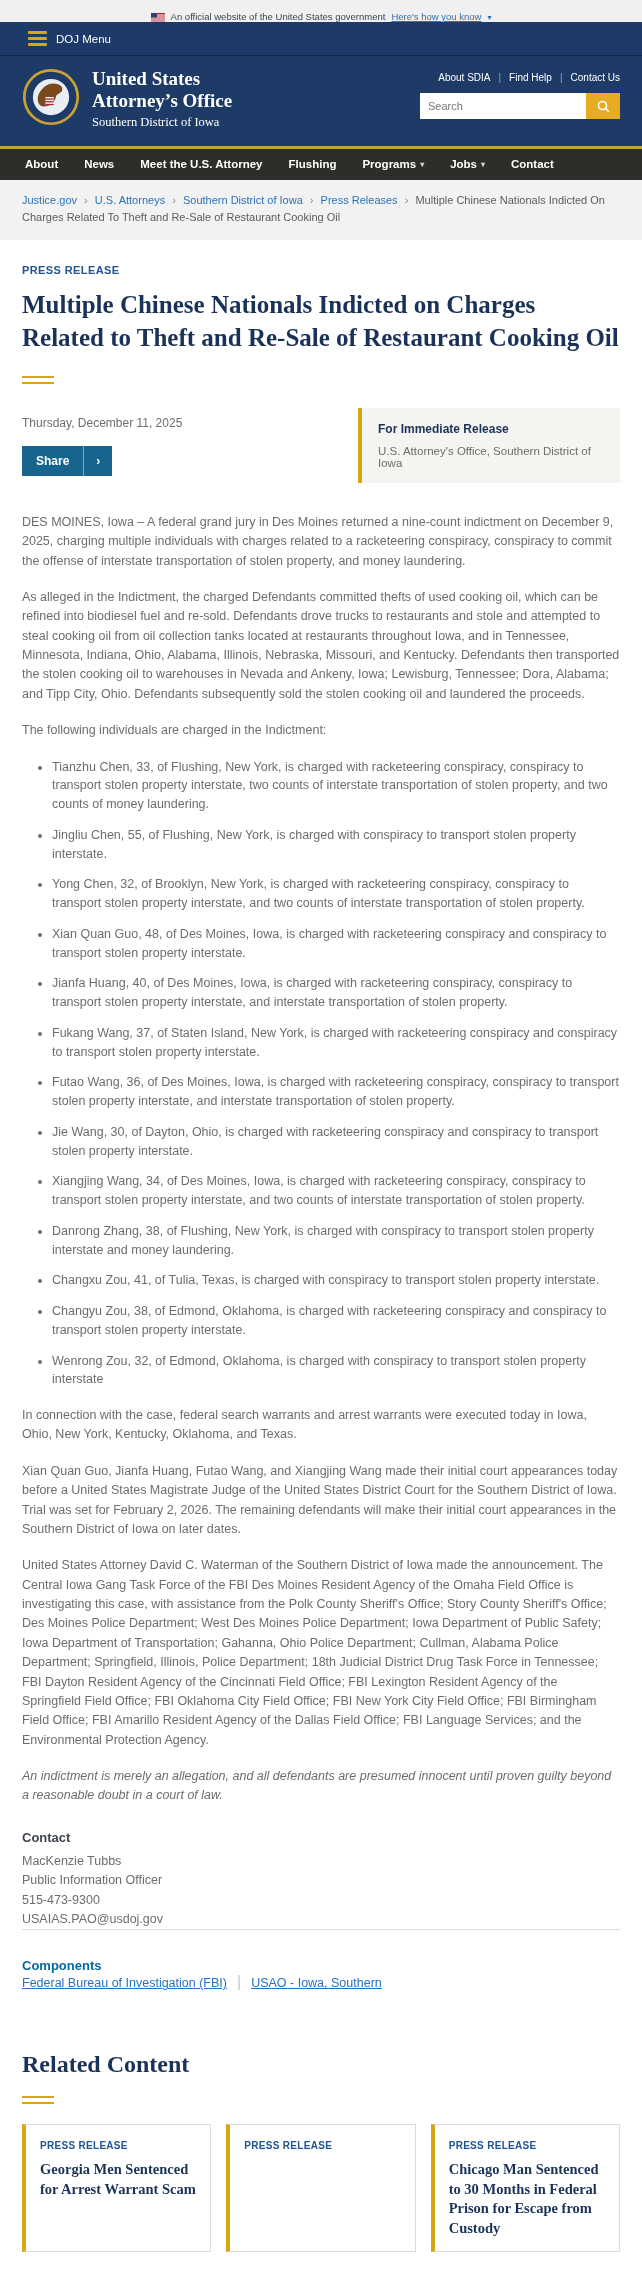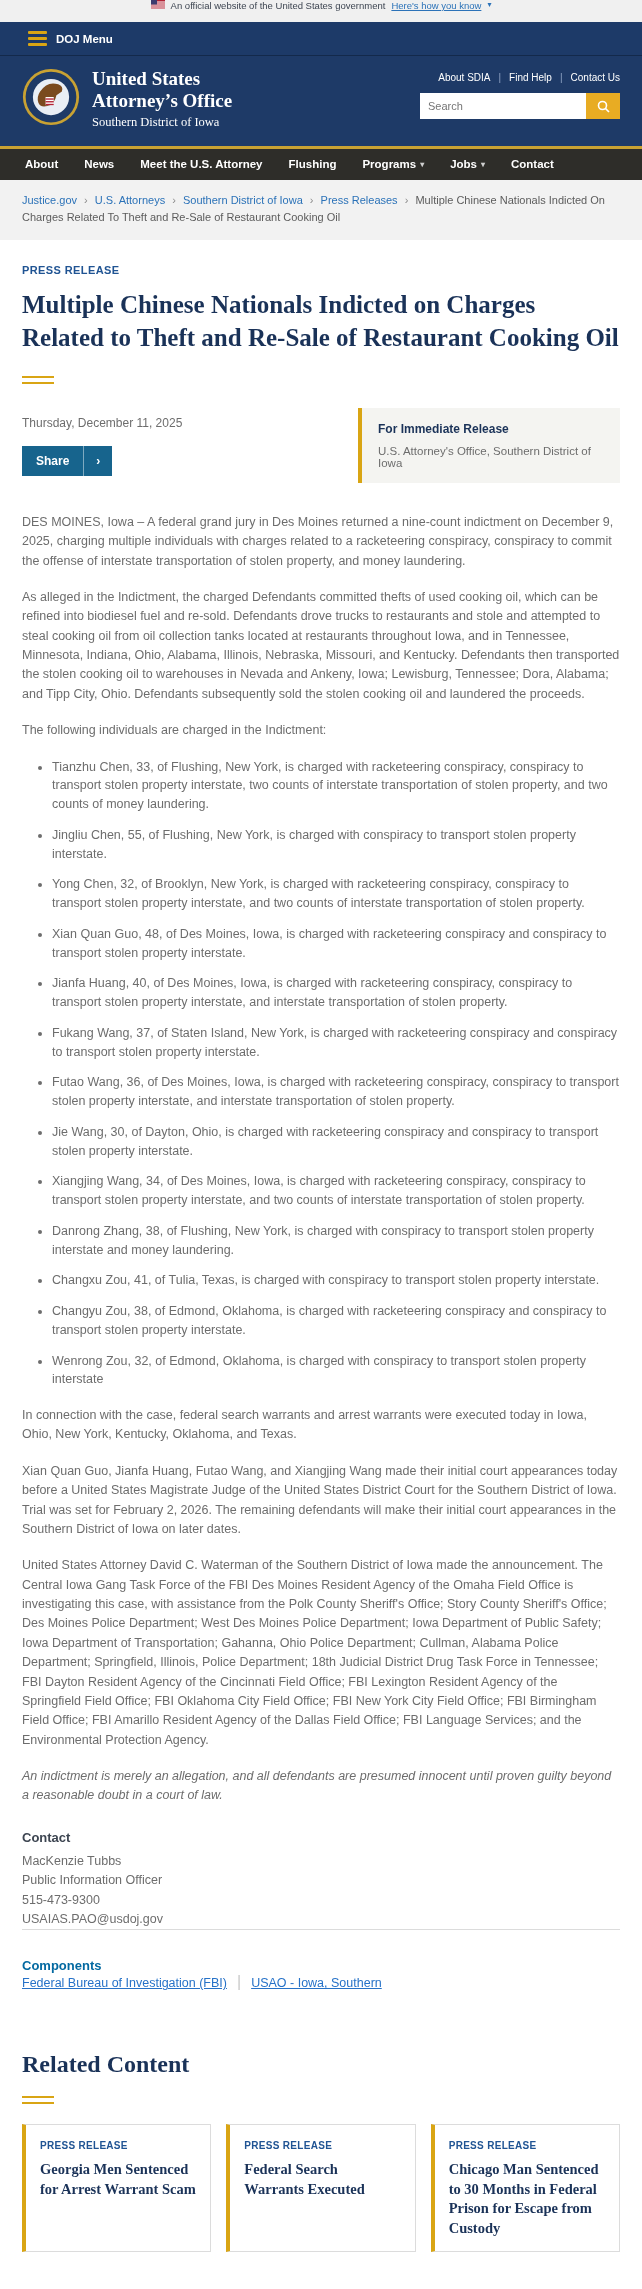--- a/index.html
+++ b/index.html
@@ -4,30 +4,30 @@
 <style>
   * { margin:0; padding:0; box-sizing:border-box; }
   body {
     width:642px; background:#ffffff;
     font-family:"Liberation Sans", sans-serif;
     color:#6d6d6d;
   }
   a { text-decoration:none; }
 
   
-  .gov-banner { background:#f0f0f0; height:22px; display:flex; align-items:flex-start; justify-content:center; gap:6px; font-size:9.5px; color:#3d4551; }
+  .gov-banner { background:#f0f0f0; height:22px; display:flex; align-items:flex-end; justify-content:center; gap:6px; font-size:9.5px; color:#3d4551; }
   .gov-banner .flag { width:14px; height:9px; display:inline-block; }
   .gov-banner a { color:#2b72b8; text-decoration:underline; }
   .gov-banner .caret { color:#2b72b8; font-size:8px; }
 
   
   .doj-bar { background:#1d3a68; border-bottom:1px solid #13294b; height:34px; display:flex; align-items:center; padding:0 0 0 28px; gap:9px; }
   .hamburger { display:inline-flex; flex-direction:column; gap:3px; cursor:pointer; }
   .hamburger span { display:block; width:19px; height:3px; background:#d9a514; border-radius:1px; }
-  .doj-bar .label { color:#ffffff; font-size:11.5px; font-weight:bold; }
+  .doj-bar .label { color:#ffffff; font-size:11.5px; font-weight:normal; }
 
   
   .site-header { background:#1e3a67; padding:12px 22px 16px 22px; display:flex; align-items:flex-start; }
   .seal { flex:0 0 auto; margin-right:12px; }
   .ht { font-family:"Liberation Serif", serif; color:#ffffff; }
   .ht .l1, .ht .l2 { font-size:19px; font-weight:bold; line-height:1.15; }
   .ht .sub { font-size:12.5px; margin-top:3px; font-weight:normal; }
   .header-right { margin-left:auto; display:flex; flex-direction:column; align-items:flex-end; gap:10px; padding-top:4px; }
   .utility { display:flex; align-items:center; font-size:10px; color:#ffffff; }
   .utility a { color:#ffffff; }
@@ -252,21 +252,20 @@
       <div class="card-inner">
         <div class="card-kicker">PRESS RELEASE</div>
         <div class="card-title">Georgia Men Sentenced for Arrest Warrant Scam</div>
 
       </div>
 
     </div>
     <div class="card">
       <div class="card-inner">
         <div class="card-kicker">PRESS RELEASE</div>
-        <div class="card-title">Federal Search Warrants Executed</div>
 
       </div>
 
     </div>
     <div class="card">
       <div class="card-inner">
         <div class="card-kicker">PRESS RELEASE</div>
         <div class="card-title">Chicago Man Sentenced to 30 Months in Federal Prison for Escape from Custody</div>
 
       </div>

